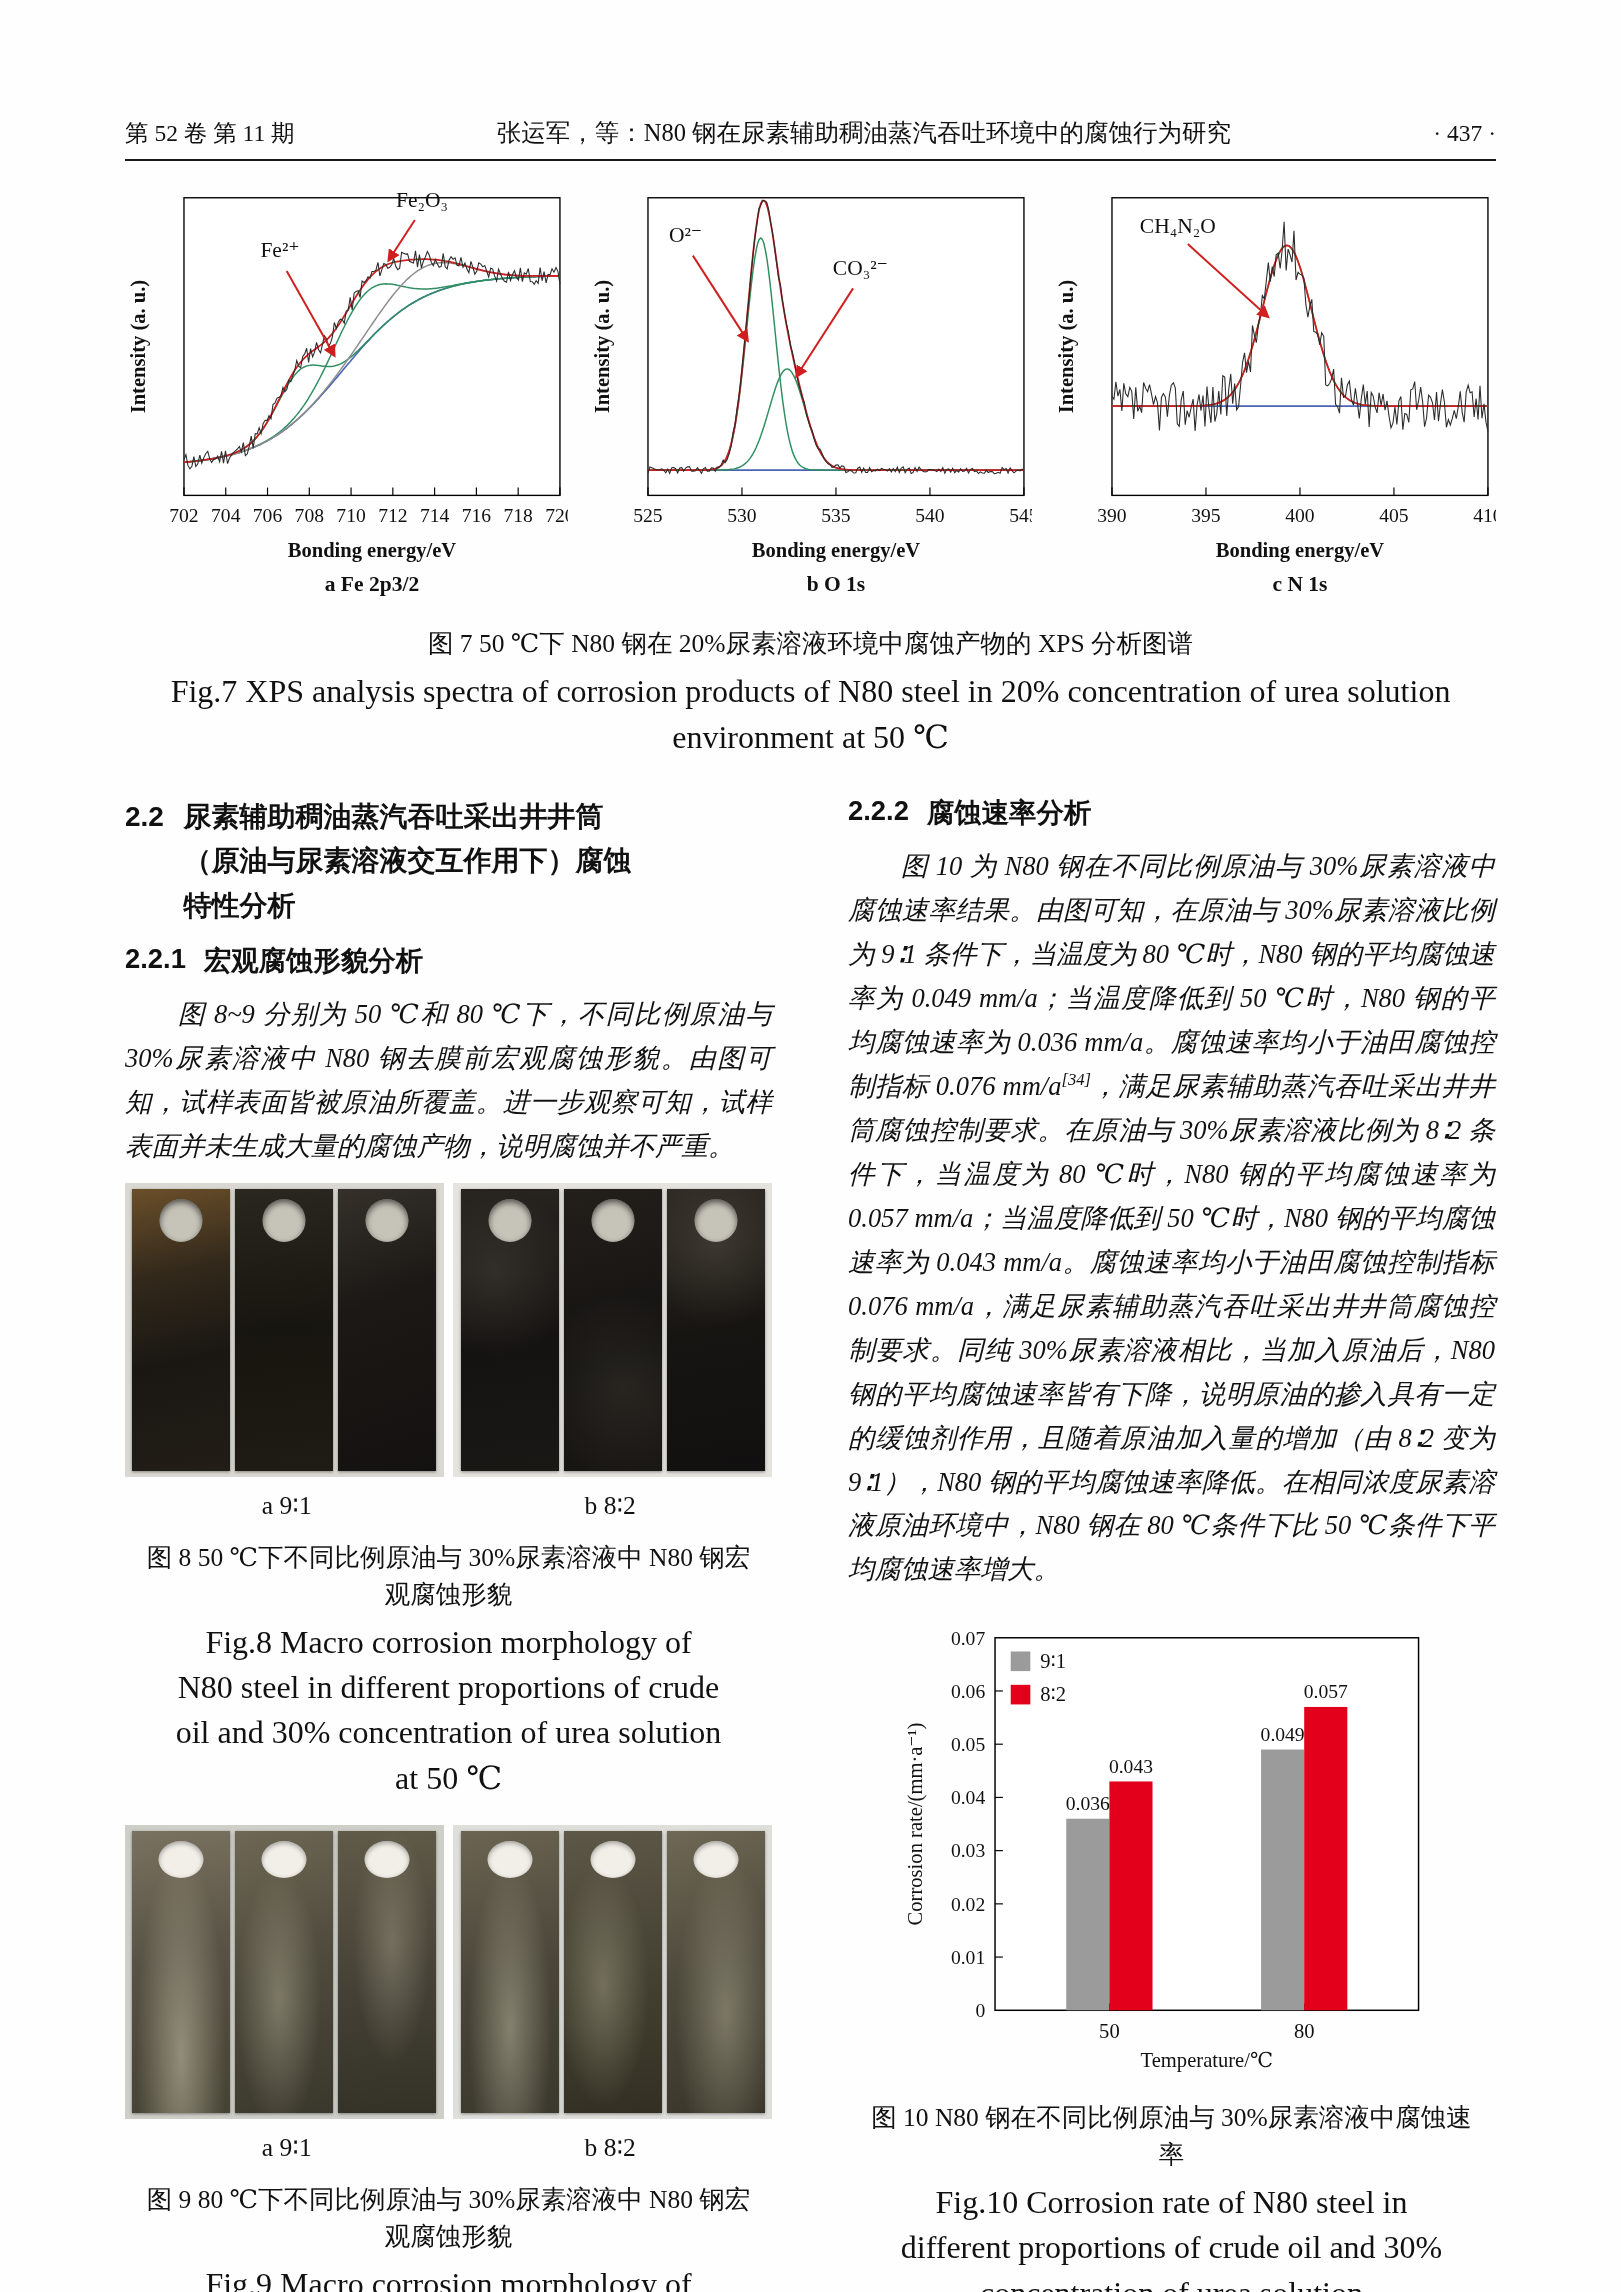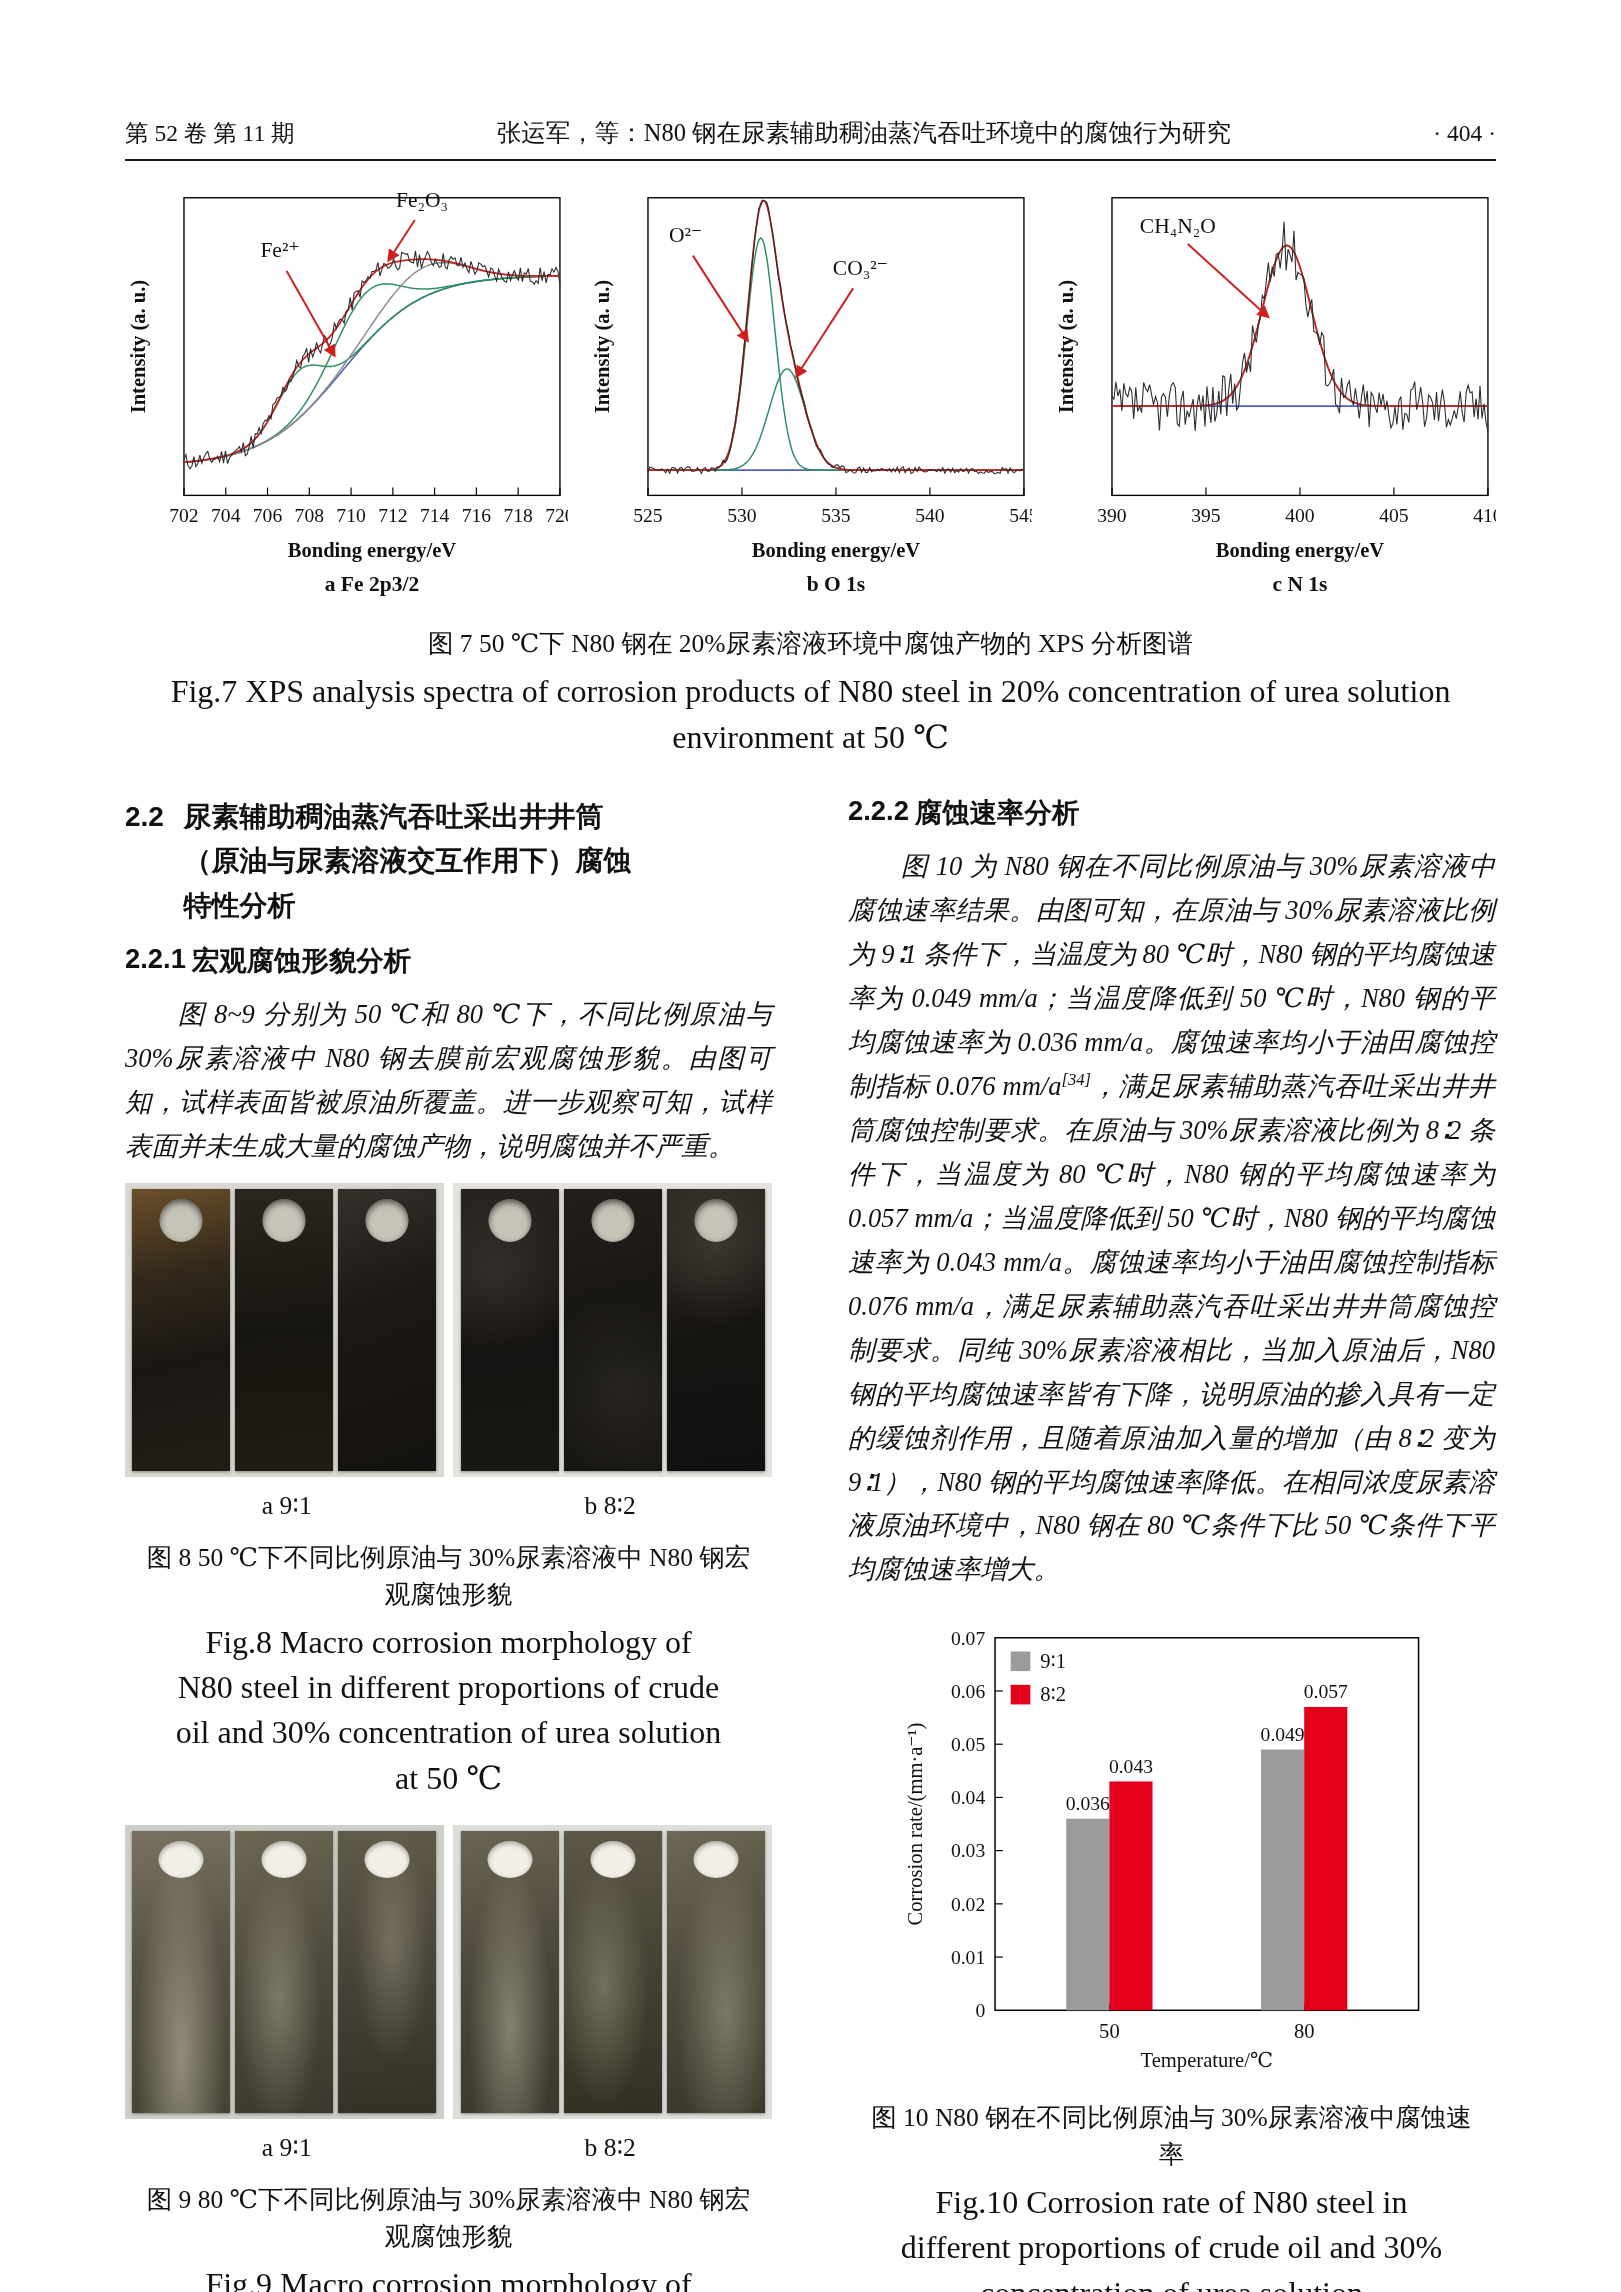--- a/index.html
+++ b/index.html
@@ -17,21 +17,21 @@
   .cap-zh{text-align:center;font-size:25.5px;margin-top:19px;line-height:1.45;}
   .cap-en{text-align:center;font-size:32px;margin-top:5.9px;line-height:1.42;}
   .fig7 .cap-en{max-width:1313px;margin-left:auto;margin-right:auto;}
 
   .columns{display:flex;gap:76px;margin-top:33px;}
   .col{width:647px;flex:0 0 647px;}
 
   .sec2{display:flex;gap:19.6px;font-family:"Liberation Sans","DejaVu Sans",sans-serif;
         font-weight:bold;font-size:28px;line-height:1.58;margin:2px 0 15.7px;}
   .sec2 .sectext{max-width:461px;}
-  .sec3{display:flex;gap:6px;font-family:"Liberation Sans","DejaVu Sans",sans-serif;
+  .sec3{display:flex;gap:18px;font-family:"Liberation Sans","DejaVu Sans",sans-serif;
         font-weight:bold;font-size:27.4px;margin:11.8px 0 13.7px;}
 
   .body-p{font-size:26.5px;line-height:1.66;text-align:justify;text-indent:2em;margin-bottom:13.7px;font-style:italic;}
   sup.ref{font-size:16.7px;}
 
   figure{margin:0;}
   .photo-wrap{display:flex;gap:9.8px;margin-top:9.8px;}
   .photo{flex:1;height:294px;display:flex;justify-content:space-evenly;align-items:center;padding:5.9px 2px;}
   .ph8a{background:#d9d8d2;} .ph8b{background:#e4e3de;}
   .ph9a{background:#cfcfc9;} .ph9b{background:#dededa;}
@@ -70,21 +70,21 @@
   .fig10-wrap{display:flex;justify-content:center;margin-top:27.4px;}
 </style>
 </head>
 <body>
 
 <div class="page">
 
   <header class="pg-header">
     <span>第 52 卷  第 11 期</span>
     <span class="pg-center">张运军，等：N80 钢在尿素辅助稠油蒸汽吞吐环境中的腐蚀行为研究</span>
-    <span>· 404 ·</span>
+    <span>· 437 ·</span>
   </header>
   <div class="rule"></div>
 
   <figure class="fig7">
     <div class="spectra-row">
       <svg id="fig7a" width="443" height="421" viewBox="0 0 452 430">
           <defs>
             <marker id="fig7a-arr" viewBox="0 0 10 10" refX="8" refY="5" markerWidth="6.5" markerHeight="6.5" orient="auto">
               <path d="M0 0L10 5L0 10z" fill="#cf1f1f"></path>
             </marker>

